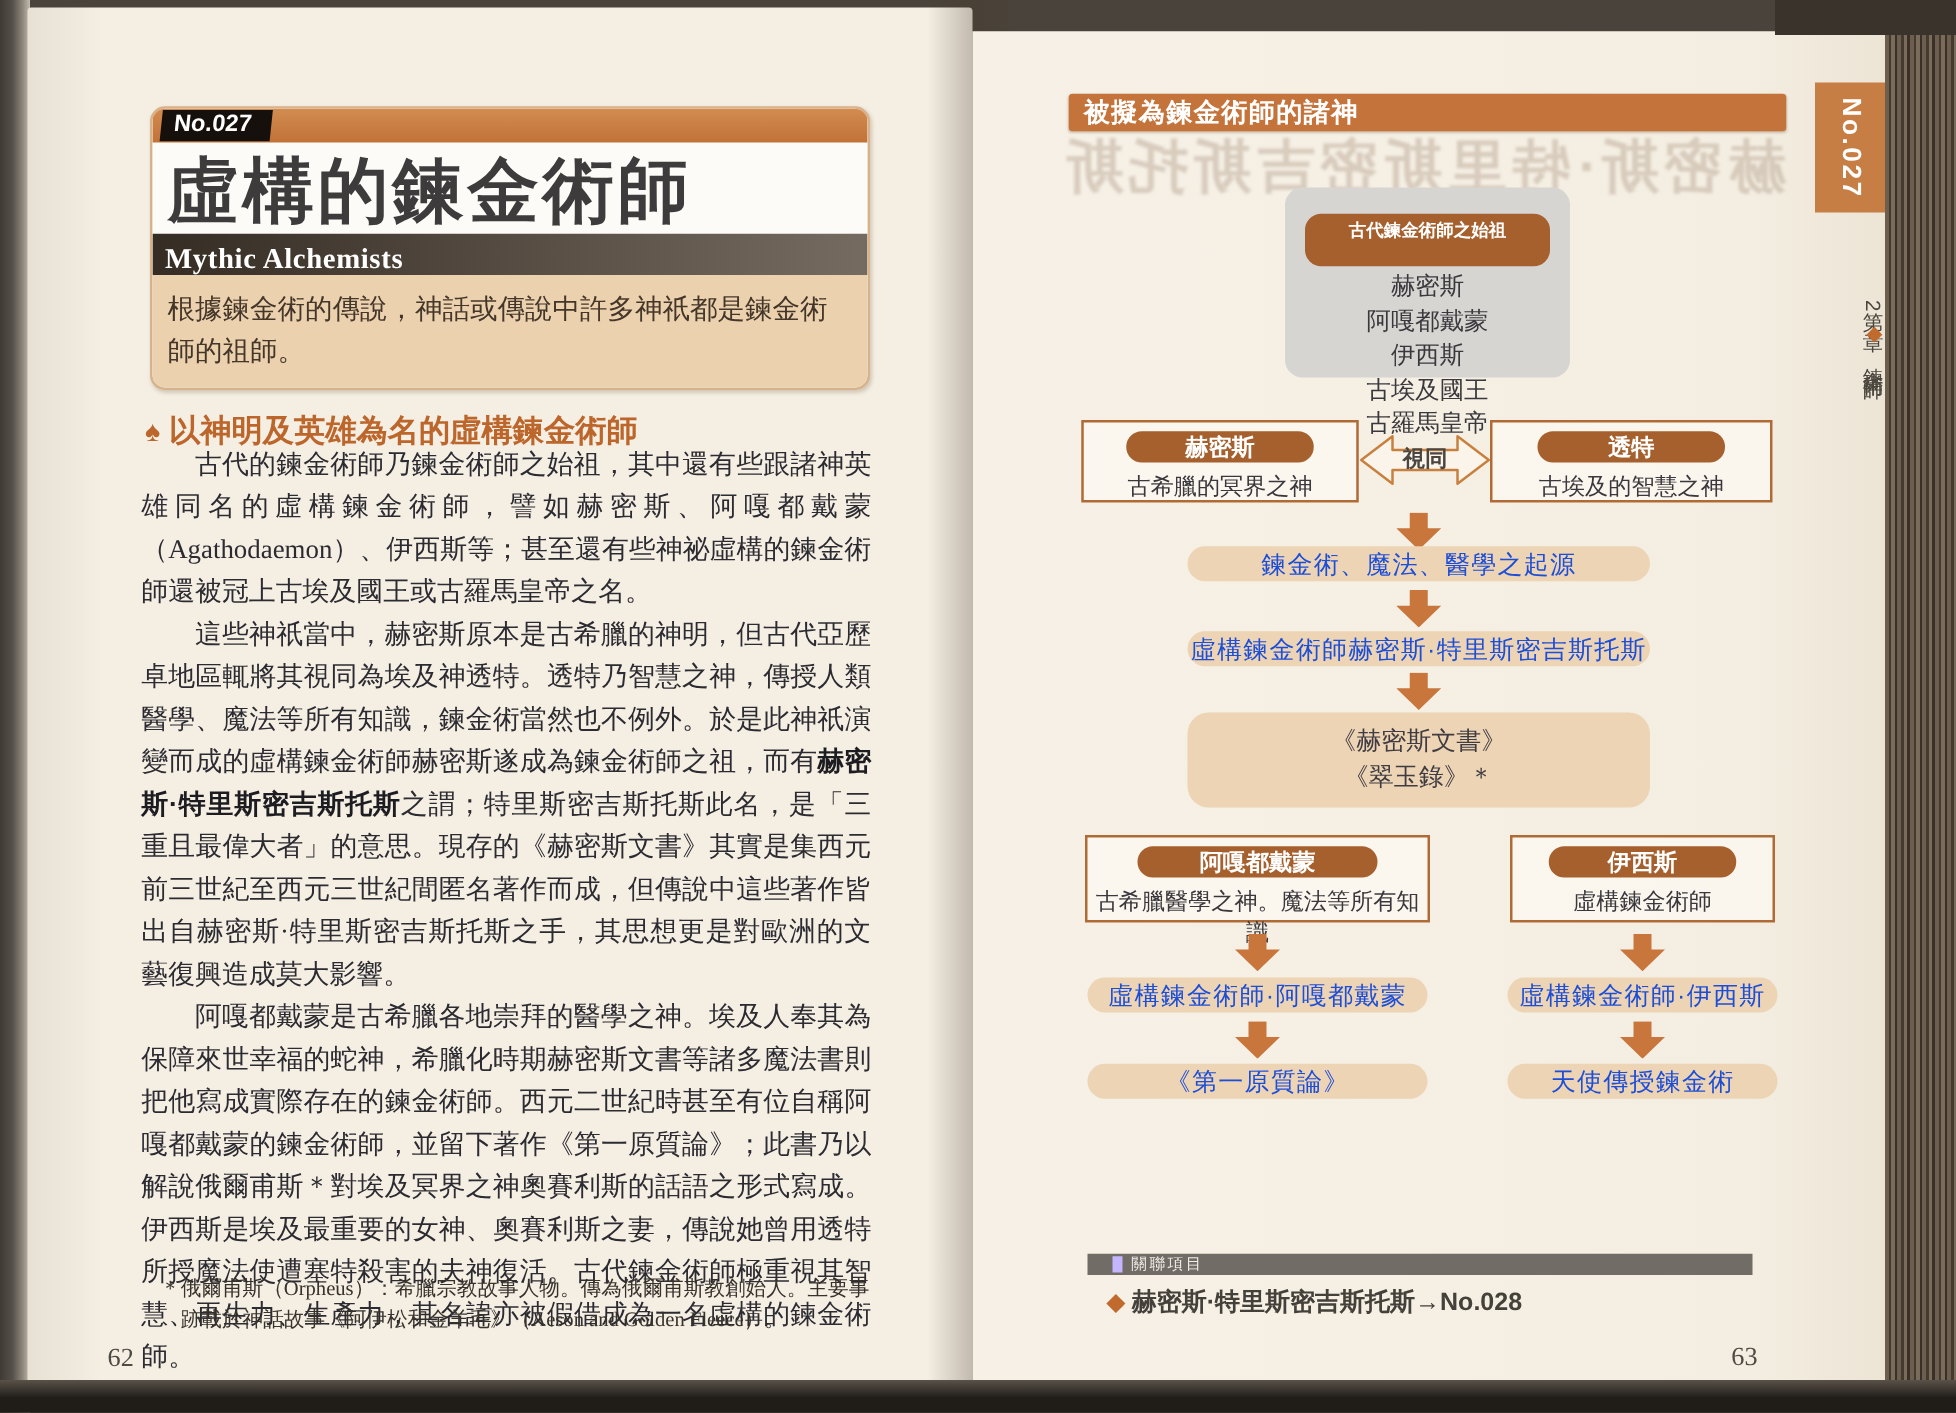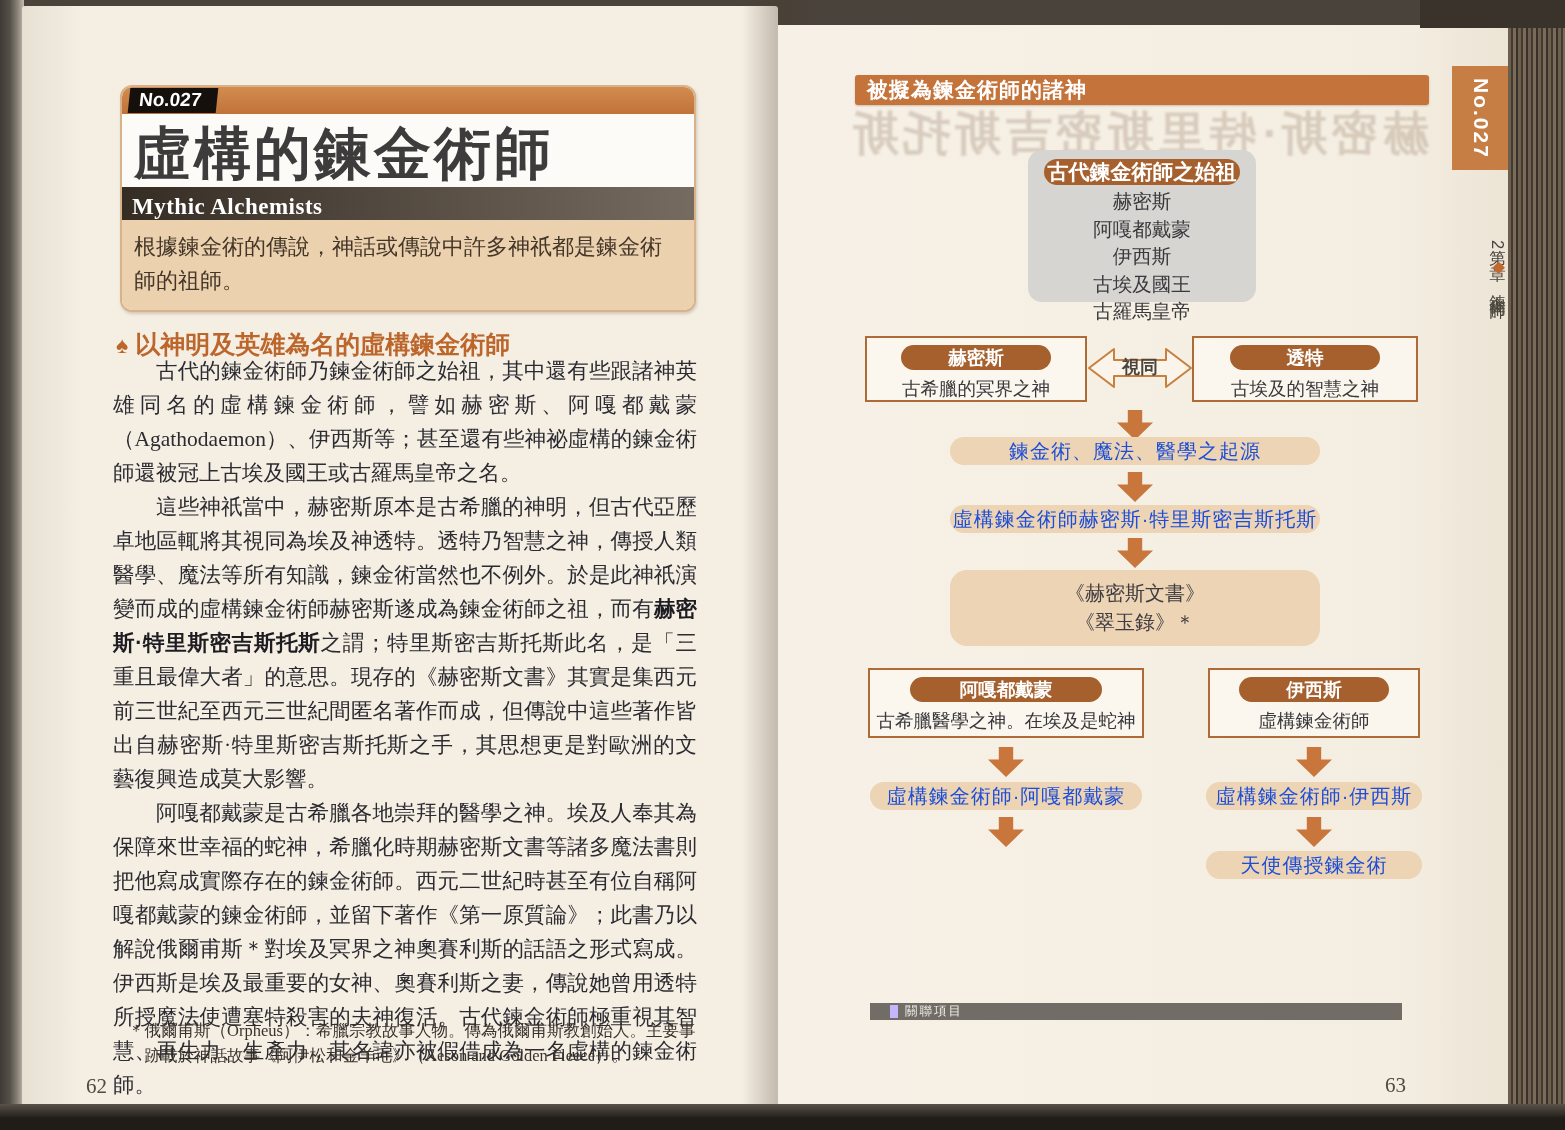--- a/index.html
+++ b/index.html
@@ -57,21 +57,21 @@
   .rp-header{position:absolute;left:77px;top:50px;width:562px;height:30px;background:#c4733a;
     border-radius:3px;display:flex;align-items:center;color:#fff;font-size:21px;font-weight:bold;
     padding-left:12px;letter-spacing:1px;box-shadow:0 1px 2px rgba(120,80,40,.3);}
   .bleed{position:absolute;left:60px;top:78px;width:600px;text-align:center;transform:scaleX(-1);
     font-weight:bold;font-size:46px;letter-spacing:5px;color:rgba(150,122,98,.30);
     filter:blur(1.3px);white-space:nowrap;pointer-events:none;}
 
   .ancestor-box{position:absolute;left:250px;top:125px;width:228px;height:152px;background:#d7d5d1;
     border-radius:14px;text-align:center;padding-top:9px;box-sizing:border-box;}
   .pill{background:#a5602e;color:#fff;border-radius:13px;font-weight:bold;text-align:center;}
-  .ancestor-pill{width:196px;height:26px;line-height:26px;margin:0 auto 3px auto;font-size:21px;}
+  .ancestor-pill{width:196px;height:42px;line-height:26px;margin:12px auto 3px auto;font-size:14px;}
   .ancestor-item{font-size:19.5px;line-height:27.5px;color:#3a383d;}
 
   .god-box{position:absolute;border:2px solid #b06a35;background:rgba(255,253,248,.55);
     text-align:center;padding-top:7px;box-sizing:border-box;}
   .god-pill{height:25px;line-height:25px;font-size:18.5px;margin:0 auto;}
   .god-caption{font-size:18.5px;color:#3a383d;margin-top:6px;}
   .box-hermes{left:87px;top:311px;width:222px;height:66px;}
   .box-thoth{left:414px;top:311px;width:226px;height:66px;}
   .box-agatho{left:90px;top:643px;width:276px;height:70px;}
   .box-isis{left:430px;top:643px;width:212px;height:70px;}
@@ -181,41 +181,45 @@
     <div class="tan-pill" style="left:172px;top:480px;width:370px;height:28px;">虛構鍊金術師赫密斯·特里斯密吉斯托斯</div>
     <div class="darr" style="left:339px;top:513px;"></div>
 
     <div class="books-box">
       <div>《赫密斯文書》</div>
       <div>《翠玉錄》＊</div>
     </div>
 
     <div class="god-box box-agatho">
       <div class="pill god-pill" style="width:192px;">阿嘎都戴蒙</div>
-      <div class="god-caption">古希臘醫學之神。在埃及是蛇神</div>
+      <div class="god-caption">古希臘醫學之神。魔法等所有知識</div>
     </div>
     <div class="god-box box-isis">
       <div class="pill god-pill" style="width:150px;">伊西斯</div>
       <div class="god-caption">虛構鍊金術師</div>
     </div>
 
     <div class="darr" style="left:210px;top:722px;"></div>
     <div class="darr" style="left:518px;top:722px;"></div>
 
     <div class="tan-pill" style="left:92px;top:757px;width:272px;height:28px;">虛構鍊金術師·阿嘎都戴蒙</div>
     <div class="tan-pill" style="left:428px;top:757px;width:216px;height:28px;">虛構鍊金術師·伊西斯</div>
 
     <div class="darr" style="left:210px;top:792px;"></div>
     <div class="darr" style="left:518px;top:792px;"></div>
 
+    <div class="tan-pill" style="left:92px;top:826px;width:272px;height:28px;">《第一原質論》</div>
     <div class="tan-pill" style="left:428px;top:826px;width:216px;height:28px;">天使傳授鍊金術</div>
 
 
     <div class="related-bar">
       <span class="related-bar-label">關聯項目</span>
+    </div>
+    <div class="related-item">
+      <span class="diamond">◆</span><span>赫密斯·特里斯密吉斯托斯→No.028</span>
     </div>
 
     <div class="page-num pn-right">63</div>
   </div>
 
   <div class="tab-no">No.027</div>
   <div class="tab-ch">
     <span>第2章</span>
       <span class="diamond">◆</span>
       <span>鍊金術師</span>

